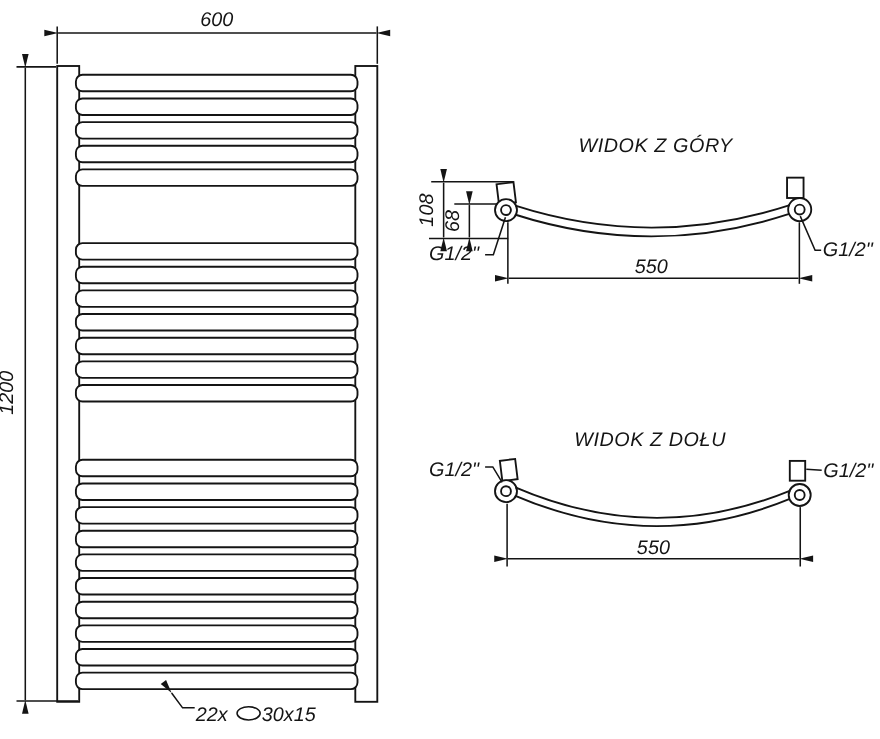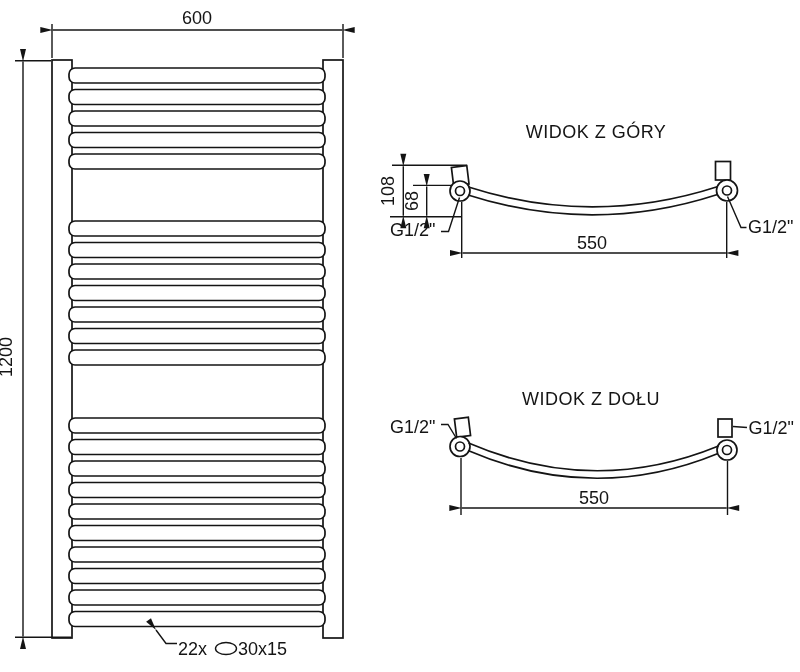--- a/index.html
+++ b/index.html
@@ -1,16 +1,16 @@
 <!DOCTYPE html>
 <html><head>
 <meta charset="utf-8">
 <style>
   html,body{margin:0;padding:0;background:#ffffff;}
-  .canvas{position:relative;width:800px;height:672px;background:#ffffff;overflow:hidden;}
+  .canvas{position:relative;width:800px;height:672px;background:#ffffff;overflow:hidden;font-style:italic;}
   svg{display:block;}
   .ln2{stroke:#141414;stroke-width:1.7;fill:none;stroke-linecap:butt;}
   .ln1{stroke:#141414;stroke-width:1.4;fill:none;stroke-linecap:butt;}
   .part{stroke:#141414;stroke-width:1.7;fill:#ffffff;}
   .rung{stroke:#141414;stroke-width:1.7;fill:#ffffff;}
   .txt{fill:#141414;font-family:"Liberation Sans",sans-serif;font-size:18px;}
   .txt-title{fill:#141414;font-family:"Liberation Sans",sans-serif;font-size:18px;letter-spacing:0.5px;}
   .mid{text-anchor:middle;}
 </style>
 </head>

